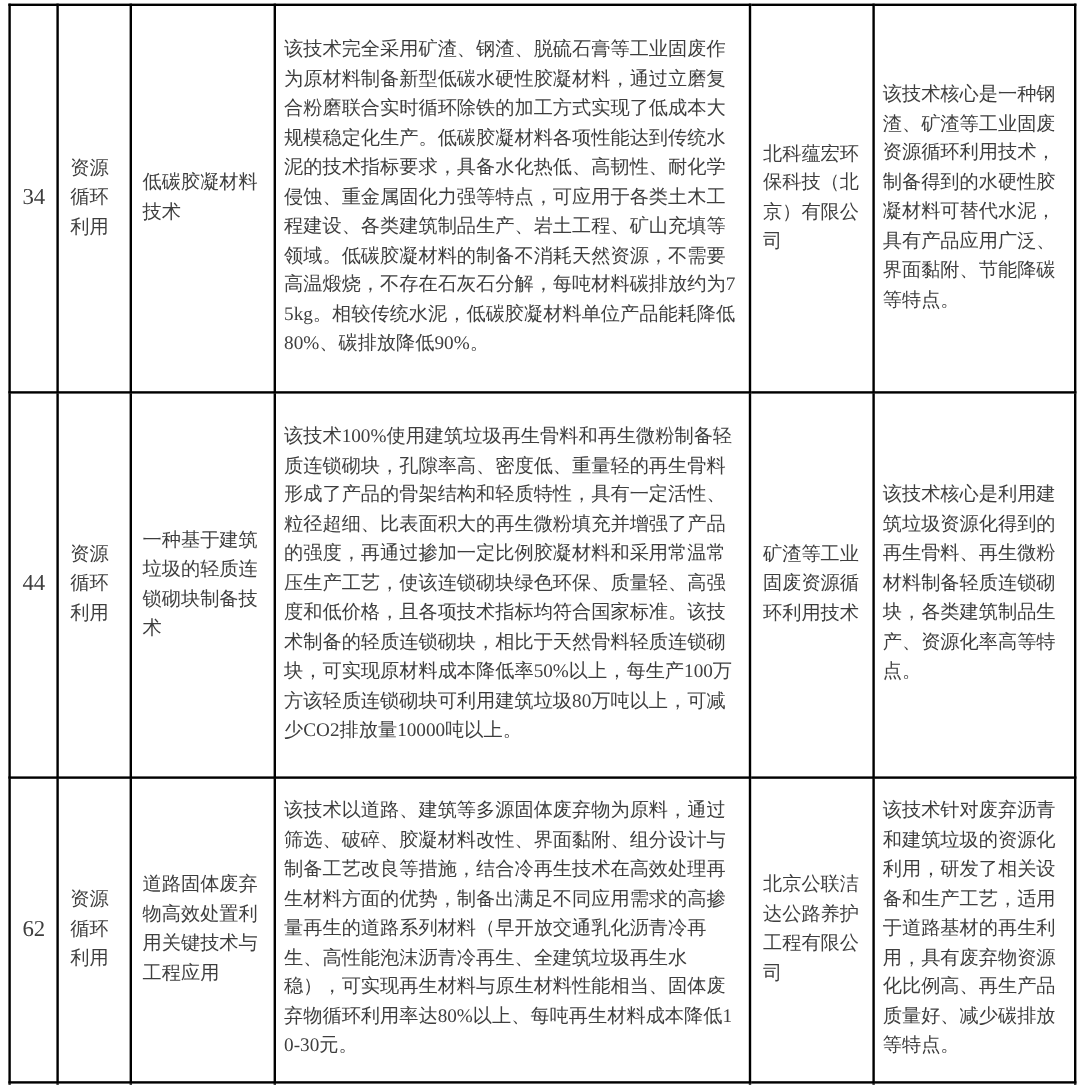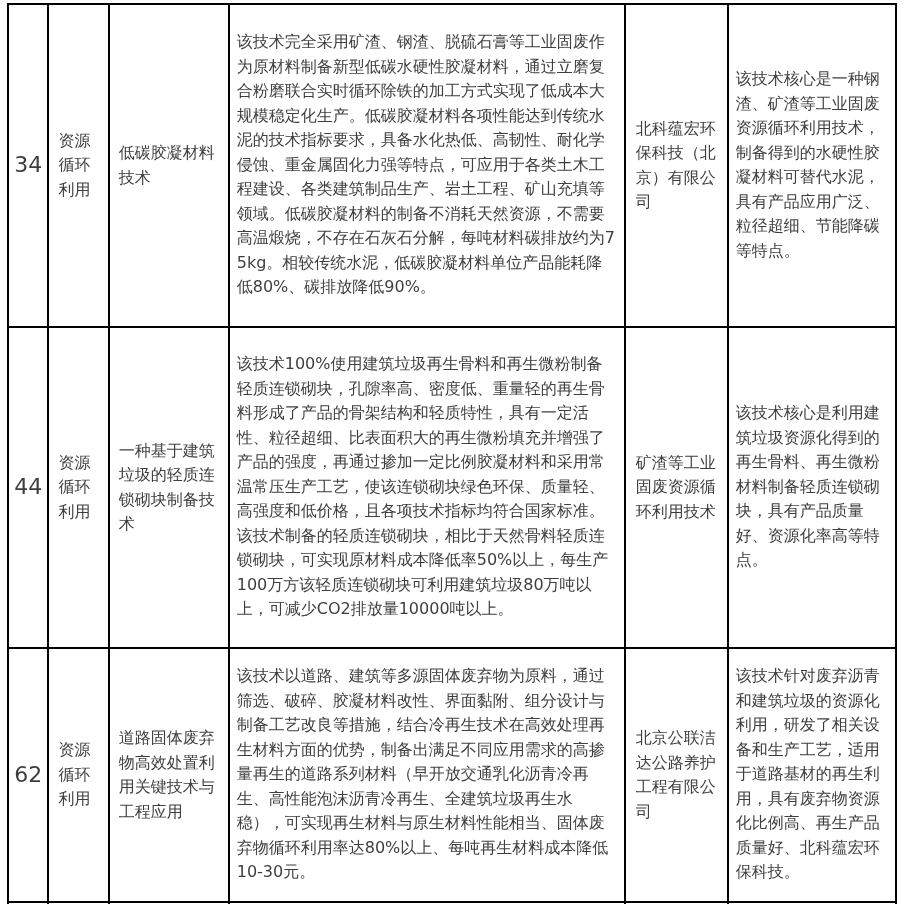--- a/index.html
+++ b/index.html
@@ -23,29 +23,30 @@
     table-layout: fixed;
     width: 890px;
   }
   .tech-table td {
     border: 2px solid #000000;
     vertical-align: middle;
     font-size: 16px;
     line-height: 24.5px;
     padding: 0;
     word-break: break-all;
+    font-family: Liberation Serif, serif;
   }
   .col-no { width: 40px; text-align: center; }
   .col-cat { width: 60px; text-align: center; }
   .col-name { width: 119px; }
   .col-desc { width: 393px; }
   .col-org { width: 102px; }
   .col-core { width: 167px; }
 
-  .cell-no span { display: block; text-align: center; font-size: 22px; }
+  .cell-no span { display: block; text-align: center; font-size: 19px; }
   .cell-cat span { display: block; width: 40px; margin: 14px auto; text-align: left; }
   .cell-name span { display: block; padding: 0 10px 0 9px; }
   .cell-desc span { display: block; padding: 2px 6px 3px 7px; }
   .cell-org span { display: block; padding: 0 8px 0 10px; }
   .cell-core span { display: block; padding: 2px 7px 3px 7px; }
 
   .row-34 { height: 323px; }
   .row-35 { height: 321px; }
   .row-36 { height: 254px; }
   .row-stub { height: 10px; }
@@ -73,61 +74,61 @@
       <td class="cell-name">
           <span>低碳胶凝材料技术</span>
         </td>
       <td class="cell-desc">
           <span>该技术完全采用矿渣、钢渣、脱硫石膏等工业固废作为原材料制备新型低碳水硬性胶凝材料，通过立磨复合粉磨联合实时循环除铁的加工方式实现了低成本大规模稳定化生产。低碳胶凝材料各项性能达到传统水泥的技术指标要求，具备水化热低、高韧性、耐化学侵蚀、重金属固化力强等特点，可应用于各类土木工程建设、各类建筑制品生产、岩土工程、矿山充填等领域。低碳胶凝材料的制备不消耗天然资源，不需要高温煅烧，不存在石灰石分解，每吨材料碳排放约为75kg。相较传统水泥，低碳胶凝材料单位产品能耗降低80%、碳排放降低90%。</span>
         </td>
       <td class="cell-org">
           <span>北科蕴宏环保科技（北京）有限公司</span>
         </td>
       <td class="cell-core">
-          <span>该技术核心是一种钢渣、矿渣等工业固废资源循环利用技术，制备得到的水硬性胶凝材料可替代水泥，具有产品应用广泛、粒径超细、节能降碳等特点。</span>
+          <span>该技术核心是一种钢渣、矿渣等工业固废资源循环利用技术，制备得到的水硬性胶凝材料可替代水泥，具有产品应用广泛、界面黏附、节能降碳等特点。</span>
         </td>
     </tr>
     <tr class="row-35">
       <td class="cell-no">
           <span>44</span>
         </td>
       <td class="cell-cat">
           <span>资源循环利用</span>
         </td>
       <td class="cell-name">
           <span>一种基于建筑垃圾的轻质连锁砌块制备技术</span>
         </td>
       <td class="cell-desc">
           <span>该技术100%使用建筑垃圾再生骨料和再生微粉制备轻质连锁砌块，孔隙率高、密度低、重量轻的再生骨料形成了产品的骨架结构和轻质特性，具有一定活性、粒径超细、比表面积大的再生微粉填充并增强了产品的强度，再通过掺加一定比例胶凝材料和采用常温常压生产工艺，使该连锁砌块绿色环保、质量轻、高强度和低价格，且各项技术指标均符合国家标准。该技术制备的轻质连锁砌块，相比于天然骨料轻质连锁砌块，可实现原材料成本降低率50%以上，每生产100万方该轻质连锁砌块可利用建筑垃圾80万吨以上，可减少CO2排放量10000吨以上。</span>
         </td>
       <td class="cell-org">
           <span>矿渣等工业固废资源循环利用技术</span>
         </td>
       <td class="cell-core">
-          <span>该技术核心是利用建筑垃圾资源化得到的再生骨料、再生微粉材料制备轻质连锁砌块，具有产品质量好、资源化率高等特点。</span>
+          <span>该技术核心是利用建筑垃圾资源化得到的再生骨料、再生微粉材料制备轻质连锁砌块，各类建筑制品生产、资源化率高等特点。</span>
         </td>
     </tr>
     <tr class="row-36">
       <td class="cell-no">
           <span>62</span>
         </td>
       <td class="cell-cat">
           <span>资源循环利用</span>
         </td>
       <td class="cell-name">
           <span>道路固体废弃物高效处置利用关键技术与工程应用</span>
         </td>
       <td class="cell-desc">
           <span>该技术以道路、建筑等多源固体废弃物为原料，通过筛选、破碎、胶凝材料改性、界面黏附、组分设计与制备工艺改良等措施，结合冷再生技术在高效处理再生材料方面的优势，制备出满足不同应用需求的高掺量再生的道路系列材料（早开放交通乳化沥青冷再生、高性能泡沫沥青冷再生、全建筑垃圾再生水稳），可实现再生材料与原生材料性能相当、固体废弃物循环利用率达80%以上、每吨再生材料成本降低10-30元。</span>
         </td>
       <td class="cell-org">
           <span>北京公联洁达公路养护工程有限公司</span>
         </td>
       <td class="cell-core">
-          <span>该技术针对废弃沥青和建筑垃圾的资源化利用，研发了相关设备和生产工艺，适用于道路基材的再生利用，具有废弃物资源化比例高、再生产品质量好、北科蕴宏环保科技。</span>
+          <span>该技术针对废弃沥青和建筑垃圾的资源化利用，研发了相关设备和生产工艺，适用于道路基材的再生利用，具有废弃物资源化比例高、再生产品质量好、减少碳排放等特点。</span>
         </td>
     </tr>
     <tr class="row-stub">
       <td></td>
       <td></td>
       <td></td>
       <td></td>
       <td></td>
       <td></td>
     </tr>

